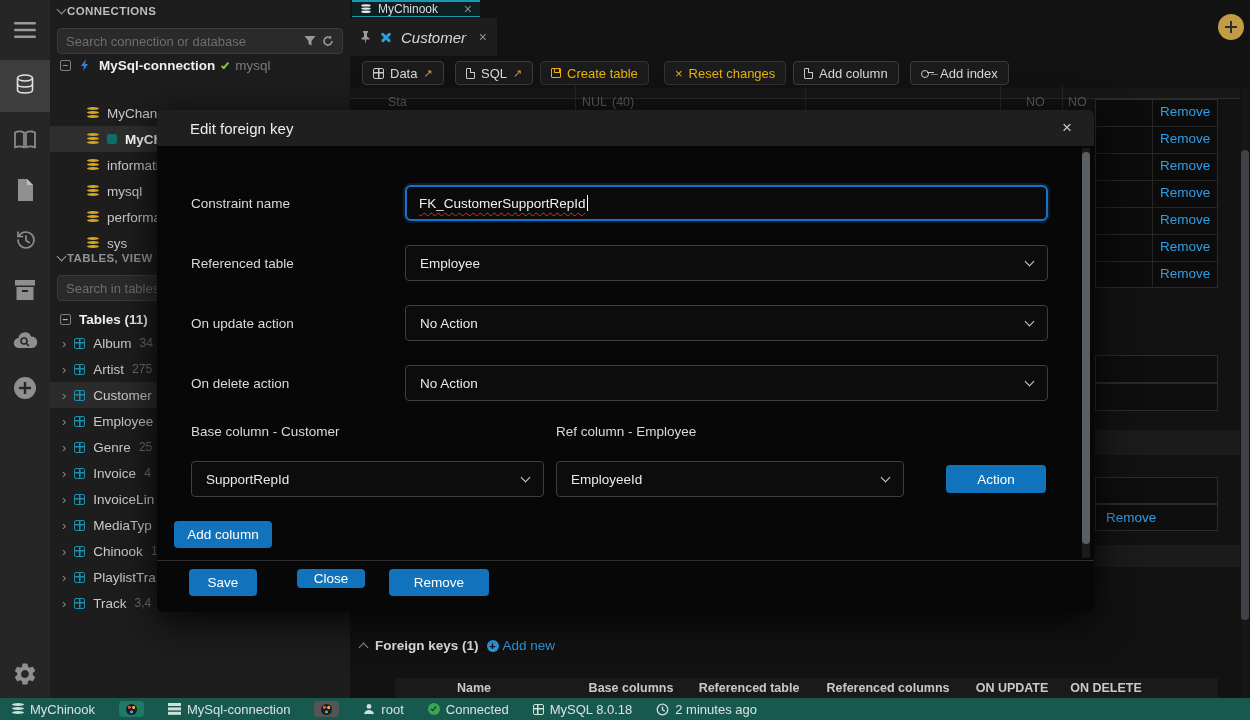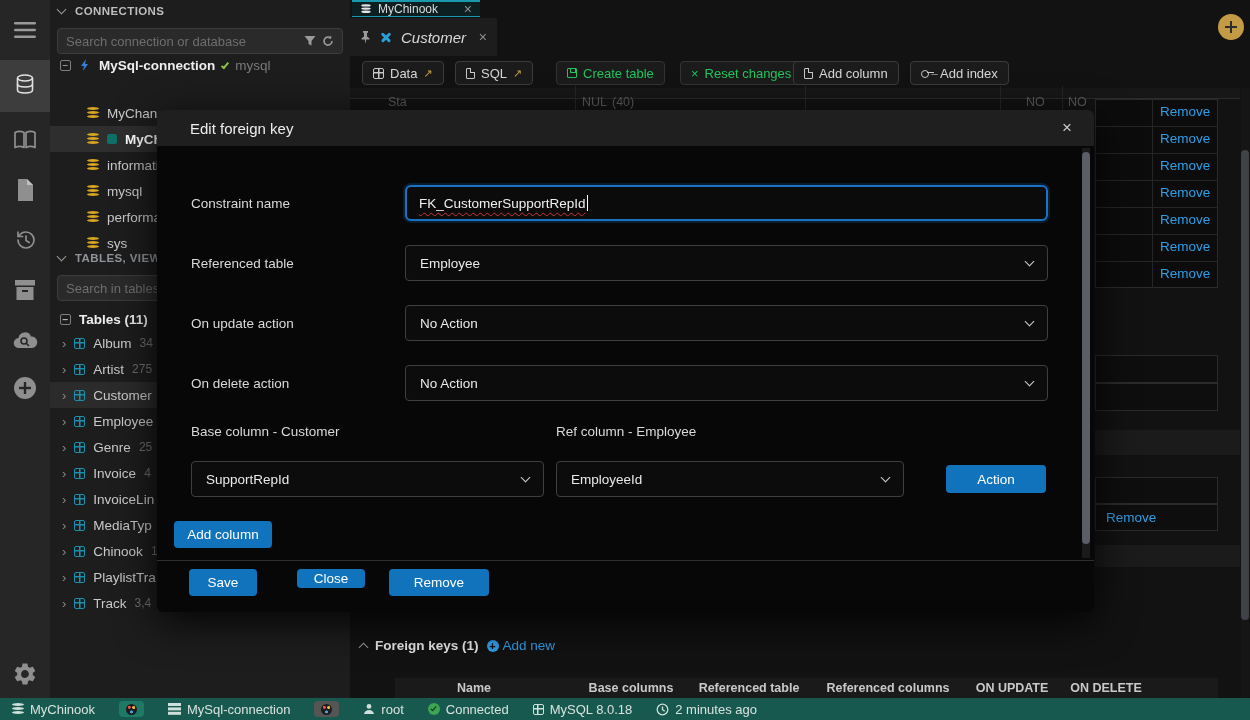--- a/index.html
+++ b/index.html
@@ -12,21 +12,21 @@
   .abs{position:absolute;}
   .row{display:flex; align-items:center;}
 
   
   .rail{left:0;top:0;width:50px;height:698px;background:#262626;z-index:3;}
   .rail-item{position:absolute;left:0;width:50px;height:44px;display:flex;align-items:center;justify-content:center;cursor:pointer;}
   .rail-sel{background:#3d3d3d;}
 
   
   .sidebar{left:50px;top:0;width:300px;height:698px;background:#1d1d1d;z-index:2;}
-  .sec-head{font-size:11.5px;font-weight:bold;letter-spacing:.4px;color:#bdbdbd;display:flex;align-items:center;gap:10px;}
+  .sec-head{font-size:11.5px;font-weight:bold;letter-spacing:.4px;color:#bdbdbd;display:flex;align-items:center;gap:2px;}
   .search{background:#2a2a2a;border:1px solid #3c3c3c;border-radius:4px;height:26px;display:flex;align-items:center;padding:0 8px;gap:6px;}
   .search .ph{color:#6e6e6e;font-size:13px;flex:1;white-space:nowrap;overflow:hidden;}
   .tree-row{position:absolute;left:0;width:300px;height:26px;display:flex;align-items:center;gap:8px;color:#c9c9c9;font-size:13.5px;cursor:pointer;}
   .tree-sel{background:#2e2e2e;color:#fff;font-weight:bold;}
   .tcount{color:#6f6f6f;font-size:12px;}
   .chev-r{color:#8a8a8a;font-size:13px;line-height:1;}
   .minus-box{width:11px;height:11px;border:1px solid #7f7f7f;border-radius:2px;color:#bdbdbd;font-size:10px;line-height:9px;text-align:center;flex:0 0 auto;}
   .chev-down{width:7px;height:7px;border-right:1.6px solid #9a9a9a;border-bottom:1.6px solid #9a9a9a;transform:rotate(45deg);margin-top:-3px;flex:0 0 auto;}
   .chev-up{width:7px;height:7px;border-right:1.6px solid #9a9a9a;border-bottom:1.6px solid #9a9a9a;transform:rotate(-135deg);margin-top:3px;flex:0 0 auto;}
 
@@ -47,21 +47,21 @@
   
   .main{left:350px;top:0;width:900px;height:698px;background:#121212;z-index:1;}
   .dbtab{position:absolute;left:2px;top:0;width:128px;height:17px;background:#0e1f22;border-top:2px solid #1b97ae;border-bottom:1px solid #1b97ae;display:flex;align-items:center;gap:6px;padding:0 8px;font-size:12px;color:#dcdcdc;cursor:pointer;}
   .ttab{position:absolute;left:0;top:18px;width:147px;height:38px;background:#1d1d1d;display:flex;align-items:center;gap:8px;padding:0 10px;cursor:pointer;}
   .close-x{color:#8f8f8f;font-size:14px;line-height:1;cursor:pointer;}
   .gold-plus{position:absolute;width:26px;height:26px;border-radius:50%;background:#c39b45;display:flex;align-items:center;justify-content:center;cursor:pointer;}
   .gold-plus::before{content:"";position:absolute;width:12px;height:2.5px;background:#2d2d2d;}
   .gold-plus::after{content:"";position:absolute;width:2.5px;height:12px;background:#2d2d2d;}
 
   .tbtn{position:absolute;top:61px;height:24px;border:1px solid #3c3c3c;border-radius:4px;background:#1b1b1b;display:flex;align-items:center;gap:6px;padding:0 10px;font-size:13px;color:#d8d8d8;cursor:pointer;}
-  .tbtn.disabled{color:#22c55e;border-color:#333;cursor:default;margin-left:16px;}
+  .tbtn.disabled{color:#eab308;border-color:#333;cursor:default;}
   .arrow-up{color:#c9a24a;font-size:11px;}
   .icon-file{width:9px;height:11px;border:1.4px solid currentColor;border-radius:1px;position:relative;flex:0 0 auto;}
   .icon-file::before{content:"";position:absolute;right:-1px;top:-1px;width:4px;height:4px;background:#1b1b1b;border-left:1.4px solid currentColor;border-bottom:1.4px solid currentColor;}
   .icon-save{width:10px;height:10px;border:1.4px solid currentColor;border-radius:1px;position:relative;flex:0 0 auto;}
   .icon-save::before{content:"";position:absolute;left:2px;top:-1px;width:4px;height:4px;border:1.2px solid currentColor;border-top:none;}
   .icon-key{width:13px;height:7px;position:relative;flex:0 0 auto;}
   .icon-key::before{content:"";position:absolute;left:0;top:0;width:6px;height:6px;border:1.5px solid currentColor;border-radius:50%;}
   .icon-key::after{content:"";position:absolute;left:6px;top:2.4px;width:7px;height:1.5px;background:currentColor;box-shadow:4px 2px 0 -0.2px currentColor;}
 
   .gridline{position:absolute;background:#262626;}

